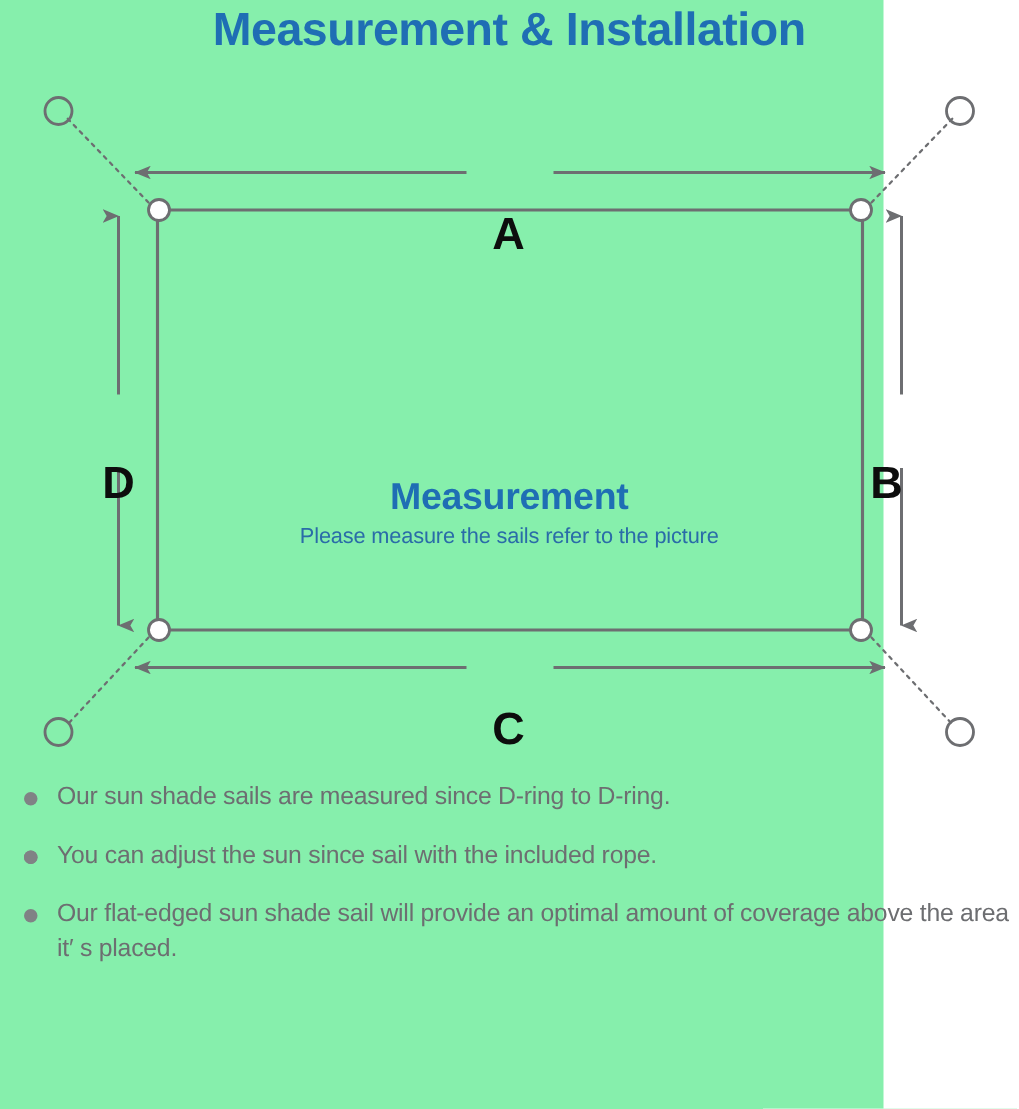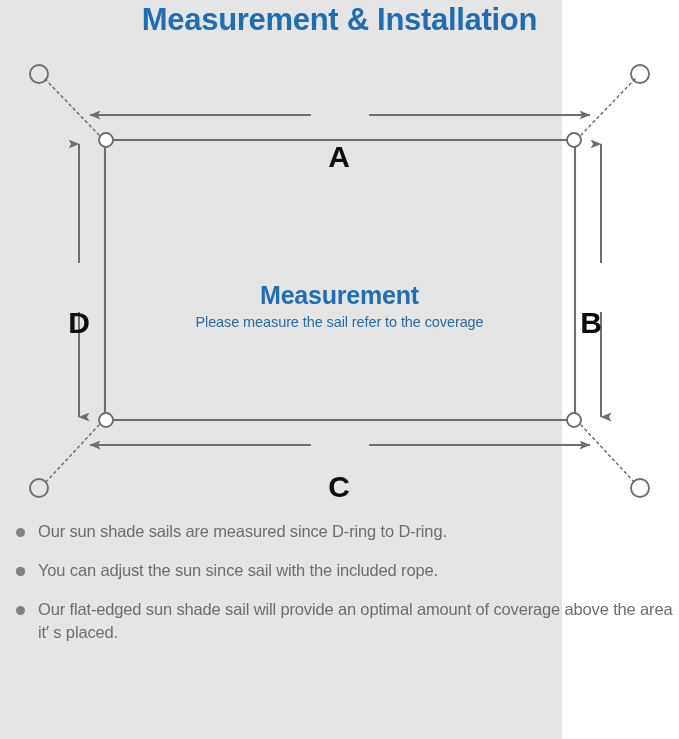--- a/index.html
+++ b/index.html
@@ -12,21 +12,22 @@
     height: 739px;
     font-family: "Liberation Sans", sans-serif;
     color: #58595b;
     overflow: hidden;
     position: relative;
   }
   #page {
     position: relative;
     width: 562px;
     height: 739px;
-    background: #e5e5e5;
+    background: #86efac;
+    padding-left: 27px;
   }
   .title {
     position: absolute;
     left: 0;
     top: 0;
     width: 679px;
     text-align: center;
     font-size: 31px;
     font-weight: bold;
     color: #1f6eb4;
@@ -48,20 +49,21 @@
     width: 679px;
     text-align: center;
     pointer-events: none;
   }
   .center-label .mt {
     font-size: 25px;
     font-weight: bold;
     color: #1f6eb4;
     line-height: 30px;
     letter-spacing: -0.2px;
+    margin-top: 36px;
   }
   .center-label .ms {
     font-size: 14.5px;
     color: #2a6ca8;
     line-height: 24px;
     letter-spacing: -0.1px;
   }
   .dim-letter {
     position: absolute;
     font-size: 30px;
@@ -173,21 +175,21 @@
       </g>
 
       <g stroke="#6d6e71" stroke-width="2">
         <line x1="601" y1="100" x2="601" y2="219" marker-start="url(#arrV-start)"></line>
         <line x1="601" y1="268" x2="601" y2="373" marker-end="url(#arrV-end)"></line>
       </g>
     </svg>
 
     <div class="center-label">
       <div class="mt">Measurement</div>
-      <div class="ms">Please measure the sail refer to the coverage</div>
+      <div class="ms">Please measure the sails refer to the picture</div>
     </div>
 
     <div class="dim-letter" id="lbl-A">A</div>
     <div class="dim-letter" id="lbl-B">B</div>
     <div class="dim-letter" id="lbl-C">C</div>
     <div class="dim-letter" id="lbl-D">D</div>
   </div>
 
   <div id="notes">
     <ul class="notes-list">

